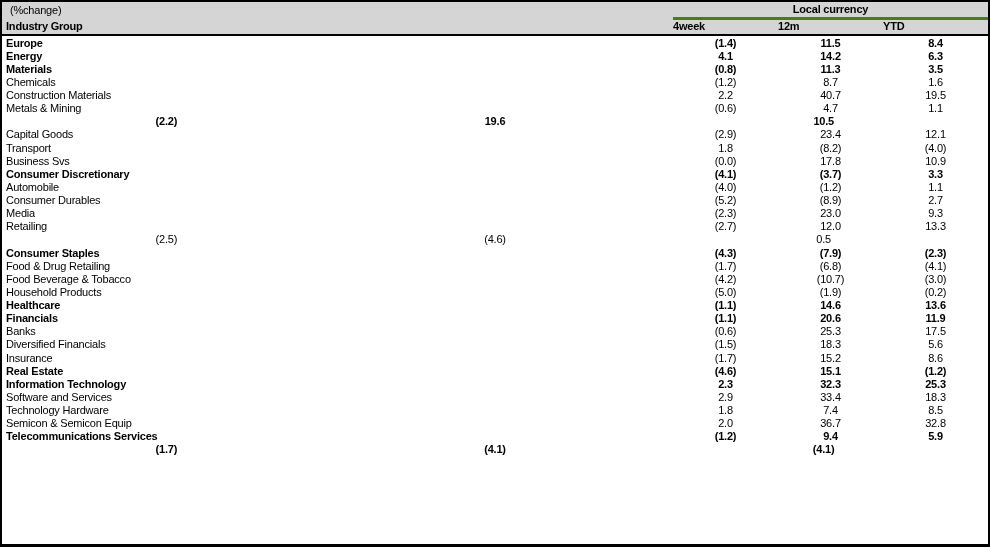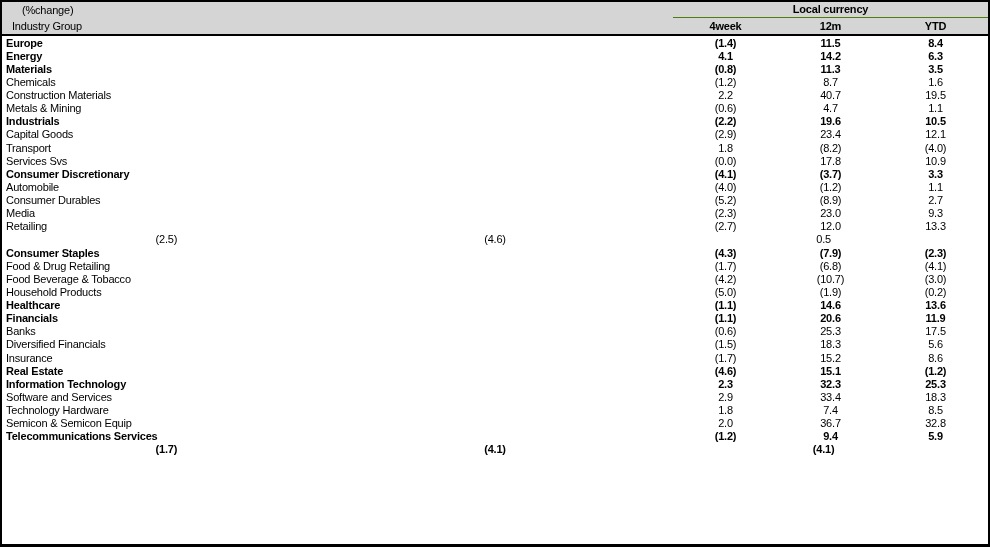--- a/index.html
+++ b/index.html
@@ -16,31 +16,31 @@
     color: #000;
     letter-spacing: -0.2px;
     overflow: hidden;
   }
   .thead {
     background: #d5d5d5;
     border-bottom: 2px solid #000;
   }
   .hrow { display: flex; height: 16px; line-height: 16px; }
   .hrow1 { position: relative; }
-  .hcell-change { padding-left: 20px; font-weight: normal; }
+  .hcell-change { padding-left: 8px; font-weight: normal; }
   .hgroup {
     position: absolute;
     left: 671px; right: 0; top: 0;
     height: 15px; line-height: 15px;
-    border-bottom: 1px solid #4d7c0f;
+    border-bottom: 3px solid #4d7c0f;
     text-align: center;
     font-weight: bold;
   }
-  .hcell-label { flex: 0 0 671px; box-sizing: border-box; padding-left: 10px; font-weight: normal; }
-  .hcol { flex: 1 1 0; text-align: center; font-weight: bold; }
+  .hcell-label { flex: 0 0 671px; box-sizing: border-box; padding-left: 4px; font-weight: bold; }
+  .hcol { flex: 1 1 0; font-weight: bold; }
   .tbody { display: flex; flex-direction: column; height: 420px; }
   .row { flex: 1 1 0; display: flex; align-items: center; }
   .row .label { flex: 0 0 671px; box-sizing: border-box; padding-left: 4px; white-space: nowrap; }
   .row.sub .label { }
   .row.sector { font-weight: bold; }
   .row .num { flex: 1 1 0; text-align: center; }
 </style>
 </head>
 <body>
 
@@ -88,39 +88,38 @@
         <div class="num">40.7</div>
         <div class="num">19.5</div>
       </div>
       <div class="row sub">
         <div class="label">Metals &amp; Mining</div>
         <div class="num">(0.6)</div>
         <div class="num">4.7</div>
         <div class="num">1.1</div>
       </div>
       <div class="row sector">
-        <div class="label">Industrials</div>
         <div class="num">(2.2)</div>
         <div class="num">19.6</div>
         <div class="num">10.5</div>
       </div>
       <div class="row sub">
         <div class="label">Capital Goods</div>
         <div class="num">(2.9)</div>
         <div class="num">23.4</div>
         <div class="num">12.1</div>
       </div>
       <div class="row sub">
         <div class="label">Transport</div>
         <div class="num">1.8</div>
         <div class="num">(8.2)</div>
         <div class="num">(4.0)</div>
       </div>
       <div class="row sub">
-        <div class="label">Services Svs</div>
+        <div class="label">Business Svs</div>
         <div class="num">(0.0)</div>
         <div class="num">17.8</div>
         <div class="num">10.9</div>
       </div>
       <div class="row sector">
         <div class="label">Consumer Discretionary</div>
         <div class="num">(4.1)</div>
         <div class="num">(3.7)</div>
         <div class="num">3.3</div>
       </div>

